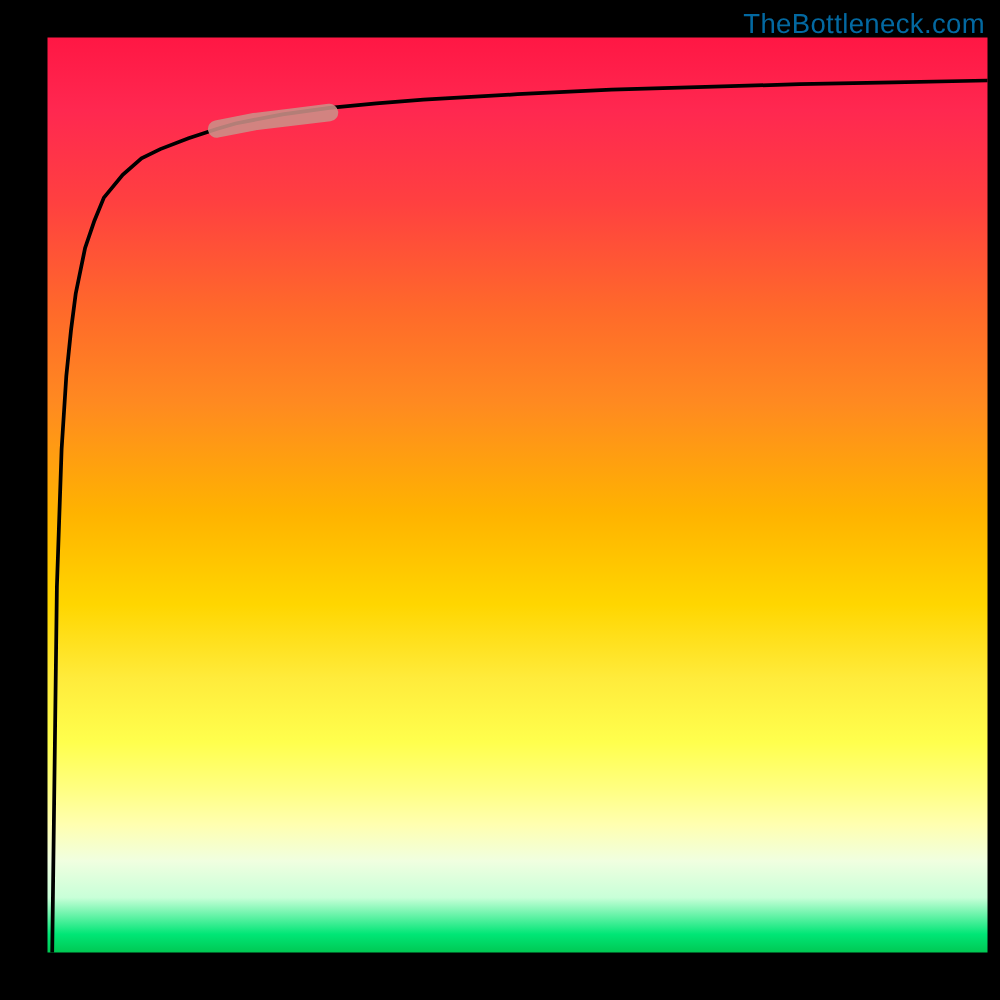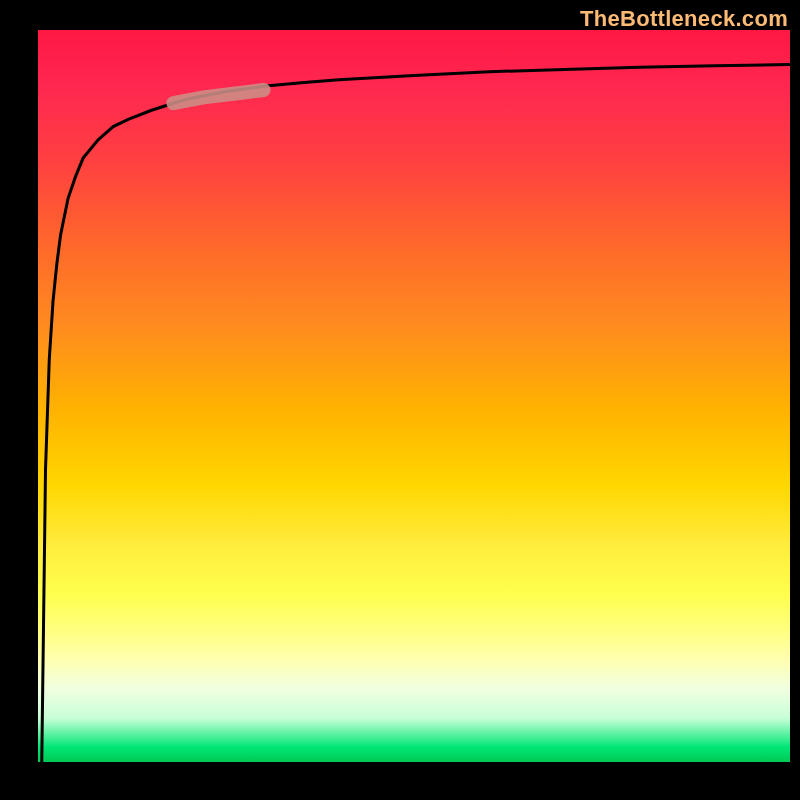--- a/index.html
+++ b/index.html
@@ -8,23 +8,23 @@
     height: 800px;
     background: #000;
     position: relative;
     font-family: Arial, sans-serif;
     overflow: hidden;
   }
   .watermark {
     position: absolute;
     top: 6px;
     right: 12px;
-    color: #fdba74;
+    color: #0369a1;
     font-size: 22px;
-    font-weight: 700;
+    font-weight: 400;
     z-index: 10;
     letter-spacing: 0.3px;
   }
   .plot-area {
     position: absolute;
     left: 38px;
     top: 30px;
     width: 752px;
     height: 732px;
     background: linear-gradient(to bottom,

